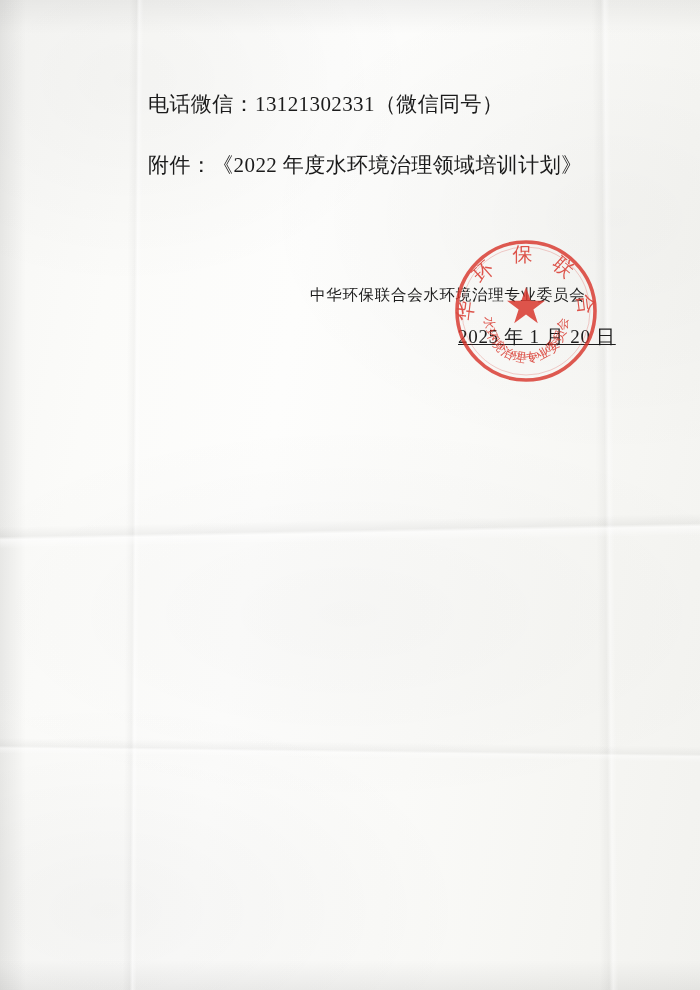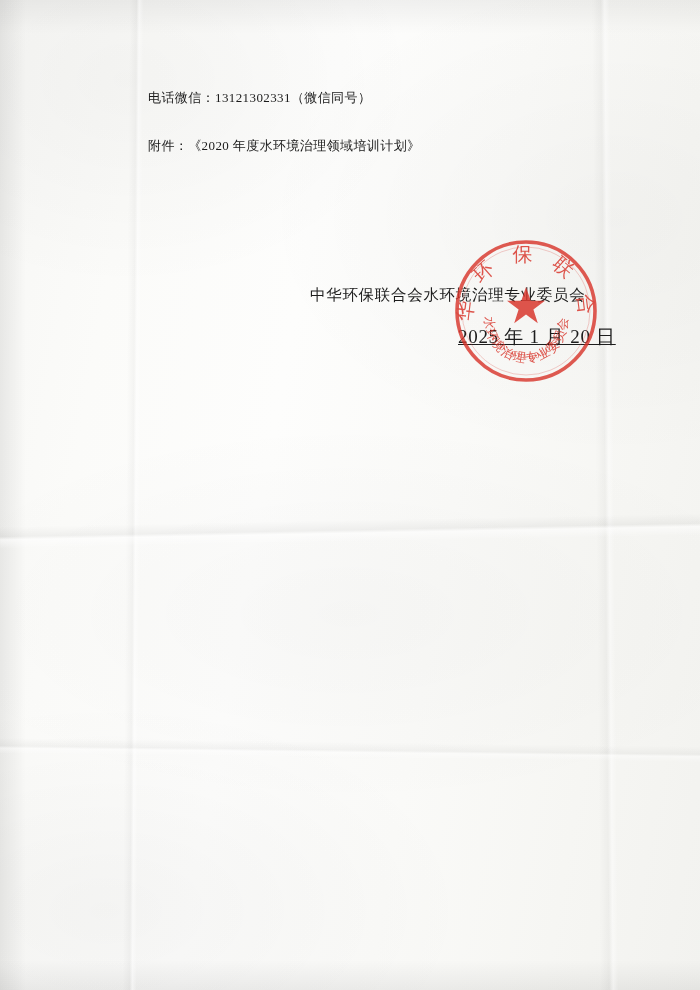--- a/index.html
+++ b/index.html
@@ -69,21 +69,21 @@
   }
 
   
   .doc-body {
     position: absolute;
     left: 148px;
     top: 88px;
     width: 470px;
   }
   .line {
-    font-size: 13px;
+    font-size: 21px;
     color: #1b1b1b;
     letter-spacing: 0.4px;
     line-height: 1.6;
     margin-bottom: 27px;
     white-space: nowrap;
   }
 
   .signature-block {
     position: absolute;
     left: 310px;
@@ -131,21 +131,21 @@
   <div class="edge-shade-top"></div>
   <div class="edge-shade-left"></div>
   <div class="edge-shade-bottom"></div>
   <div class="crease crease-v1"></div>
   <div class="crease crease-v2"></div>
   <div class="crease crease-h1"></div>
   <div class="crease crease-h2"></div>
 
   <div class="doc-body">
     <div class="line">电话微信：13121302331（微信同号）</div>
-    <div class="line">附件：《2020 年度水环境治理领域培训计划》</div>
+    <div class="line">附件：《2022 年度水环境治理领域培训计划》</div>
   </div>
 
   <div class="signature-block">
     <div class="sig-line">中华环保联合会水环境治理专业委员会</div>
     <div class="sig-date">2025 年 1 月 20 日</div>
   </div>
 
   <div class="seal">
     <svg width="148" height="148" viewBox="0 0 148 148" xmlns="http://www.w3.org/2000/svg">
       <defs>

